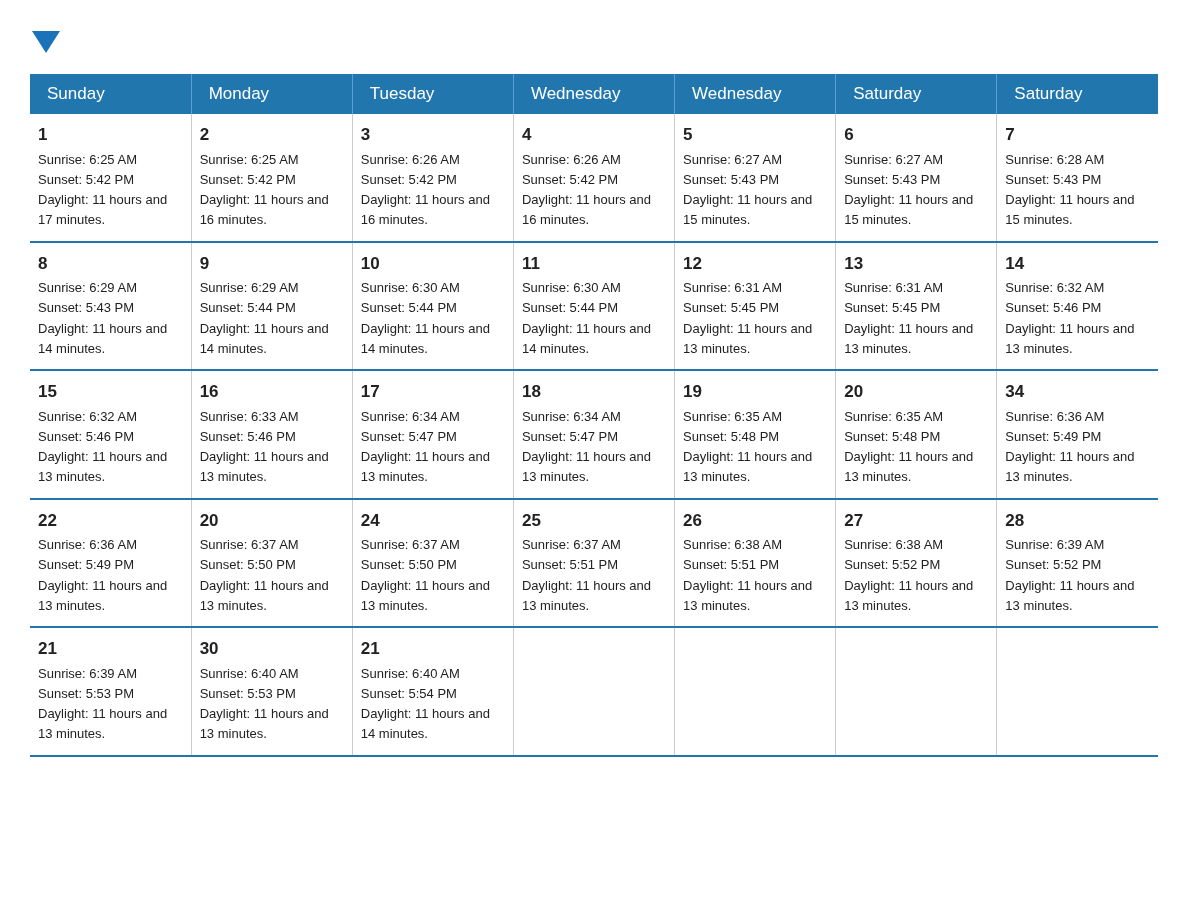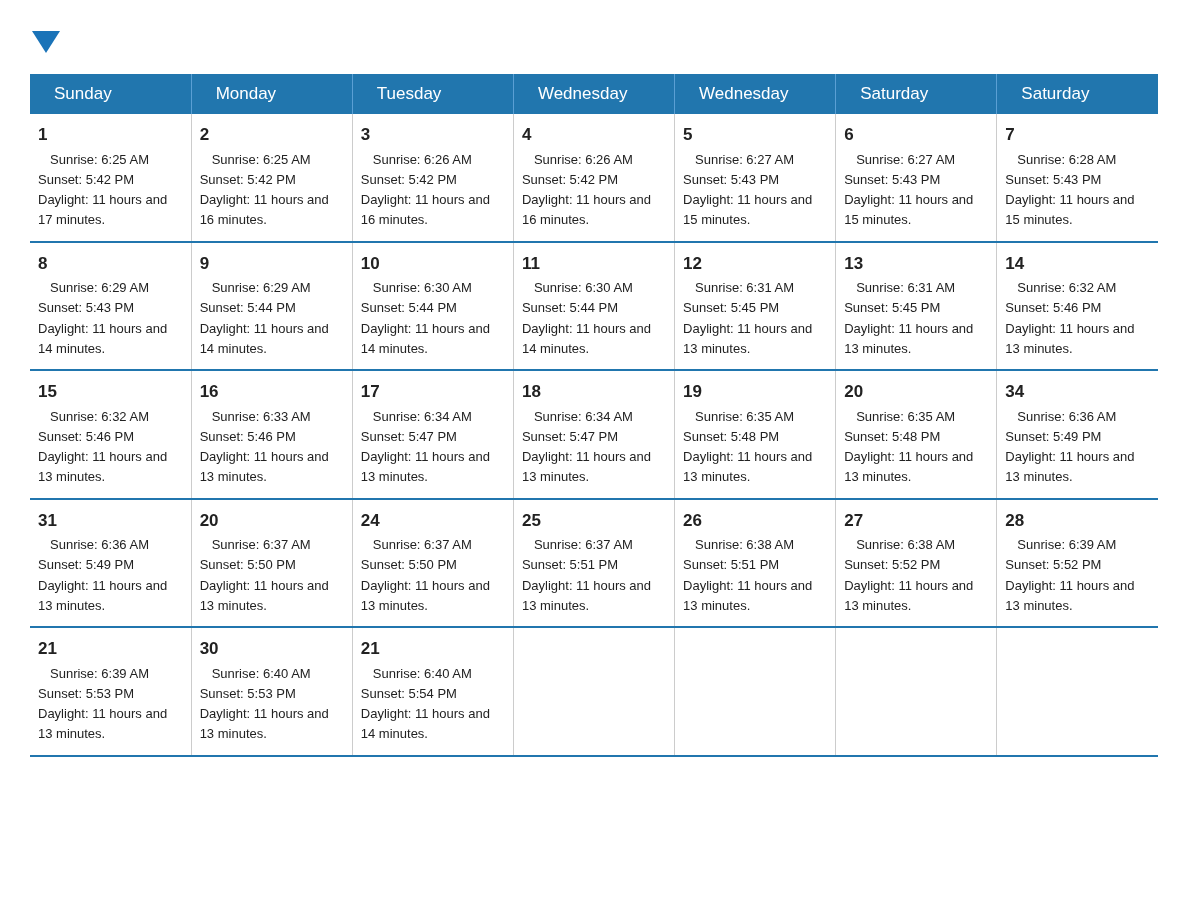--- a/index.html
+++ b/index.html
@@ -66,21 +66,21 @@
     .calendar-table {
       width: 100%;
       border-collapse: collapse;
       table-layout: fixed;
     }
     .calendar-table thead tr th {
       background-color: #2176ae;
       color: #fff;
       font-size: 17px;
       font-weight: normal;
-      padding: 10px 24px;
+      padding: 10px 17px;
       text-align: left;
       border-right: 1px solid #5a9fd4;
     }
     .calendar-table thead tr th:last-child {
       border-right: none;
     }
     .calendar-table tbody tr td {
       vertical-align: top;
       padding: 8px 8px 10px 8px;
       border-right: 1px solid #ccc;
@@ -95,21 +95,20 @@
     .day-number {
       font-size: 17px;
       font-weight: bold;
       display: block;
       margin-bottom: 2px;
     }
     .day-info {
       font-size: 13px;
       color: #222;
       line-height: 1.55;
-      margin-left: 12px;
     }
     .empty-cell {
       background: #fff;
     }
   </style>
 </head>
 <body>
 
 <div class="header-area">
   <div class="logo">
@@ -164,21 +163,21 @@
       <tr>
         <td><span class="day-number">15</span><span class="day-info">Sunrise: 6:32 AM<br>Sunset: 5:46 PM<br>Daylight: 11 hours and 13 minutes.</span></td>
         <td><span class="day-number">16</span><span class="day-info">Sunrise: 6:33 AM<br>Sunset: 5:46 PM<br>Daylight: 11 hours and 13 minutes.</span></td>
         <td><span class="day-number">17</span><span class="day-info">Sunrise: 6:34 AM<br>Sunset: 5:47 PM<br>Daylight: 11 hours and 13 minutes.</span></td>
         <td><span class="day-number">18</span><span class="day-info">Sunrise: 6:34 AM<br>Sunset: 5:47 PM<br>Daylight: 11 hours and 13 minutes.</span></td>
         <td><span class="day-number">19</span><span class="day-info">Sunrise: 6:35 AM<br>Sunset: 5:48 PM<br>Daylight: 11 hours and 13 minutes.</span></td>
         <td><span class="day-number">20</span><span class="day-info">Sunrise: 6:35 AM<br>Sunset: 5:48 PM<br>Daylight: 11 hours and 13 minutes.</span></td>
         <td><span class="day-number">34</span><span class="day-info">Sunrise: 6:36 AM<br>Sunset: 5:49 PM<br>Daylight: 11 hours and 13 minutes.</span></td>
       </tr>
       <tr>
-        <td><span class="day-number">31</span><span class="day-info">Sunrise: 6:36 AM<br>Sunset: 5:49 PM<br>Daylight: 11 hours and 13 minutes.</span></td>
+        <td><span class="day-number">22</span><span class="day-info">Sunrise: 6:36 AM<br>Sunset: 5:49 PM<br>Daylight: 11 hours and 13 minutes.</span></td>
         <td><span class="day-number">20</span><span class="day-info">Sunrise: 6:37 AM<br>Sunset: 5:50 PM<br>Daylight: 11 hours and 13 minutes.</span></td>
         <td><span class="day-number">24</span><span class="day-info">Sunrise: 6:37 AM<br>Sunset: 5:50 PM<br>Daylight: 11 hours and 13 minutes.</span></td>
         <td><span class="day-number">25</span><span class="day-info">Sunrise: 6:37 AM<br>Sunset: 5:51 PM<br>Daylight: 11 hours and 13 minutes.</span></td>
         <td><span class="day-number">26</span><span class="day-info">Sunrise: 6:38 AM<br>Sunset: 5:51 PM<br>Daylight: 11 hours and 13 minutes.</span></td>
         <td><span class="day-number">27</span><span class="day-info">Sunrise: 6:38 AM<br>Sunset: 5:52 PM<br>Daylight: 11 hours and 13 minutes.</span></td>
         <td><span class="day-number">28</span><span class="day-info">Sunrise: 6:39 AM<br>Sunset: 5:52 PM<br>Daylight: 11 hours and 13 minutes.</span></td>
       </tr>
       <tr>
         <td><span class="day-number">21</span><span class="day-info">Sunrise: 6:39 AM<br>Sunset: 5:53 PM<br>Daylight: 11 hours and 13 minutes.</span></td>
         <td><span class="day-number">30</span><span class="day-info">Sunrise: 6:40 AM<br>Sunset: 5:53 PM<br>Daylight: 11 hours and 13 minutes.</span></td>

